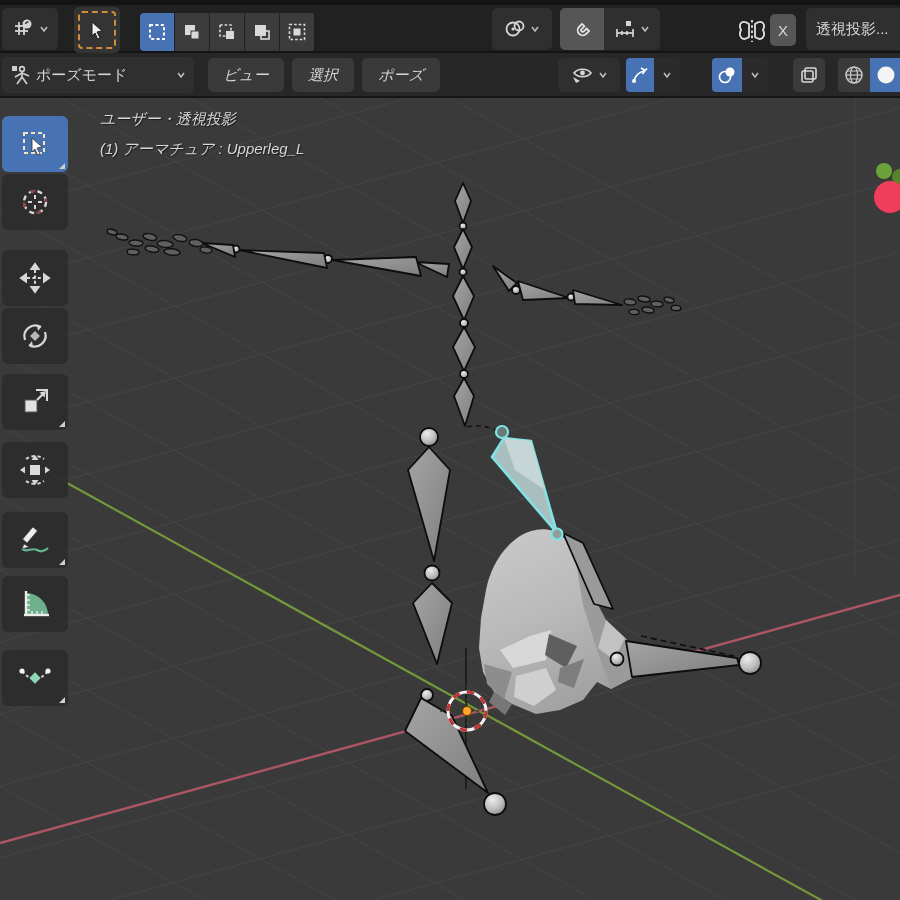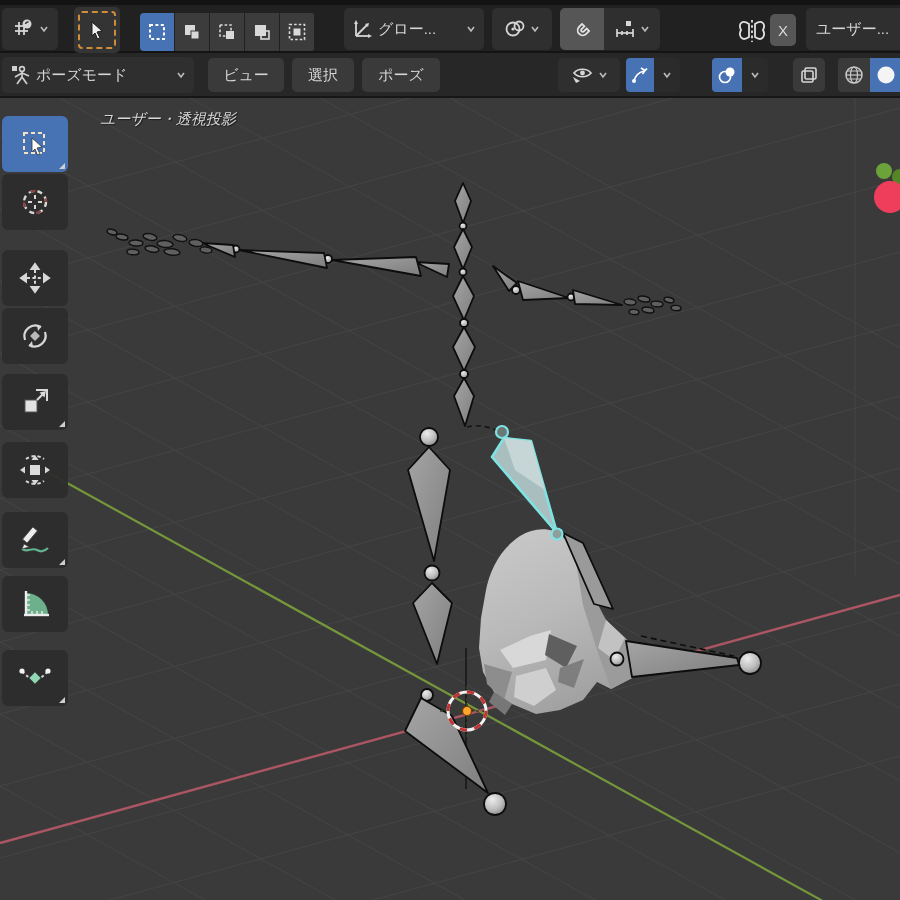--- a/index.html
+++ b/index.html
@@ -3,21 +3,21 @@
 <meta charset="utf-8">
 <style>
   html,body{margin:0;padding:0;background:#1a1a1a;}
   *{box-sizing:border-box;font-family:"Liberation Sans","DejaVu Sans",sans-serif;}
   #stage{position:relative;width:900px;height:900px;overflow:hidden;background:#3a3a3a;}
 
   
   #topbar{position:absolute;left:0;top:0;width:900px;height:53px;background:#212121;border-top:5px solid #131313;border-bottom:2px solid #141414;}
   #menubar{position:absolute;left:0;top:53px;width:900px;height:45px;background:#272727;border-bottom:2px solid #161616;}
   .btn{position:absolute;background:#2f2f2f;border-radius:5px;display:flex;align-items:center;justify-content:center;gap:4px;color:#d6d6d6;font-size:15px;cursor:default;}
-  .btn.flat{background:#3a3a3a;}
+  .btn.flat{background:#3a3a3a;font-style:italic;}
   .btn.lit{background:#565656;}
   .btn.blue{background:#4772b3;}
   .chev{width:10px;height:10px;flex:0 0 auto;}
   .lbl{white-space:nowrap;}
 
   
   #selmodes{position:absolute;left:140px;top:8px;height:38px;display:flex;border-radius:4px;overflow:hidden;}
   #selmodes .cell{width:34px;height:38px;background:#3c3c3c;display:flex;align-items:center;justify-content:center;margin-right:1px;}
   #selmodes .cell.active{background:#4772b3;}
 
@@ -191,20 +191,21 @@
     </g>
 
     <g>
       <circle cx="884" cy="171" r="8" fill="#6ba23a"></circle>
       <circle cx="900" cy="177" r="8" fill="#558527"></circle>
       <circle cx="890" cy="197" r="16" fill="#ef3e5b"></circle>
     </g>
   </svg>
 
   <div class="vptext" style="left:100px;top:110px;">ユーザー・透視投影</div>
+  <div class="vptext" style="left:100px;top:140px;">(1) アーマチュア : Upperleg_L</div>
 
   <div id="topbar">
 
     <div class="btn" style="left:2px;top:3px;width:56px;height:42px;">
       <svg width="24" height="24" viewBox="0 0 24 24">
         <g stroke="#d6d6d6" stroke-width="1.8" fill="none">
           <line x1="4" y1="9" x2="17" y2="9"></line>
             <line x1="4" y1="14" x2="17" y2="14"></line>
           <line x1="8" y1="5" x2="8" y2="18"></line>
             <line x1="13" y1="5" x2="13" y2="18"></line>
@@ -249,36 +250,20 @@
           </svg>
       </div>
       <div class="cell">
         <svg width="20" height="20" viewBox="0 0 20 20">
             <rect x="2.5" y="2.5" width="15" height="15" fill="none" stroke="#d9d9d9" stroke-width="1.6" stroke-dasharray="2.6 2"></rect>
             <rect x="6.5" y="6.5" width="7" height="7" fill="#d9d9d9"></rect>
           </svg>
       </div>
     </div>
 
-    <div class="btn" style="left:344px;top:3px;width:140px;height:42px;justify-content:flex-start;padding:0 8px;">
-      <svg width="22" height="22" viewBox="0 0 22 22">
-        <g stroke="#d6d6d6" stroke-width="1.8" fill="none">
-          <line x1="4" y1="18" x2="4" y2="5"></line>
-            <line x1="4" y1="18" x2="17" y2="18"></line>
-          <line x1="4" y1="18" x2="15" y2="7"></line>
-        </g>
-        <polygon points="4,2 2,6 6,6" fill="#d6d6d6"></polygon>
-        <polygon points="20,18 16,16 16,20" fill="#d6d6d6"></polygon>
-        <polygon points="17,5 13,6 16,9" fill="#d6d6d6"></polygon>
-      </svg>
-      <span class="lbl">グロー...</span>
-      <svg class="chev" style="margin-left:auto;" viewBox="0 0 10 10">
-          <polyline points="2,3 5,7 8,3" fill="none" stroke="#bdbdbd" stroke-width="1.6"></polyline>
-        </svg>
-    </div>
 
     <div class="btn" style="left:492px;top:3px;width:60px;height:42px;">
       <svg width="22" height="22" viewBox="0 0 22 22">
         <circle cx="9" cy="11" r="6.5" fill="none" stroke="#d6d6d6" stroke-width="1.8"></circle>
         <circle cx="15" cy="8" r="4.5" fill="none" stroke="#d6d6d6" stroke-width="1.8"></circle>
         <circle cx="9" cy="11" r="1.6" fill="#d6d6d6"></circle>
       </svg>
       <svg class="chev" viewBox="0 0 10 10">
           <polyline points="2,3 5,7 8,3" fill="none" stroke="#bdbdbd" stroke-width="1.6"></polyline>
         </svg>
@@ -308,21 +293,21 @@
     <svg style="position:absolute;left:736px;top:11px;" width="32" height="30" viewBox="0 0 32 30">
       <path d="M13,8 C6,3 2,8 5,14 C2,20 6,26 13,21 Z" fill="none" stroke="#e0e0e0" stroke-width="1.8"></path>
       <path d="M19,8 C26,3 30,8 27,14 C30,20 26,26 19,21 Z" fill="none" stroke="#e0e0e0" stroke-width="1.8"></path>
       <line x1="16" y1="4" x2="16" y2="26" stroke="#e0e0e0" stroke-width="1.8" stroke-dasharray="2.6 2.6"></line>
     </svg>
     <div class="btn lit" style="left:770px;top:9px;width:26px;height:32px;font-size:15px;">
       <span>X</span>
     </div>
 
     <div class="btn" style="left:806px;top:3px;width:100px;height:42px;justify-content:flex-start;padding:0 10px;border-radius:5px 0 0 5px;">
-      <span class="lbl">ユーザー...</span>
+      <span class="lbl">透視投影...</span>
     </div>
   </div>
 
   <div id="menubar">
 
     <div class="btn" style="left:2px;top:4px;width:192px;height:36px;justify-content:flex-start;padding:0 8px;">
       <svg width="22" height="22" viewBox="0 0 22 22">
         <rect x="2" y="2" width="5" height="5" fill="#cfcfcf"></rect>
         <circle cx="12" cy="5" r="2.4" fill="none" stroke="#cfcfcf" stroke-width="1.6"></circle>
         <g stroke="#cfcfcf" stroke-width="1.7" fill="none">

